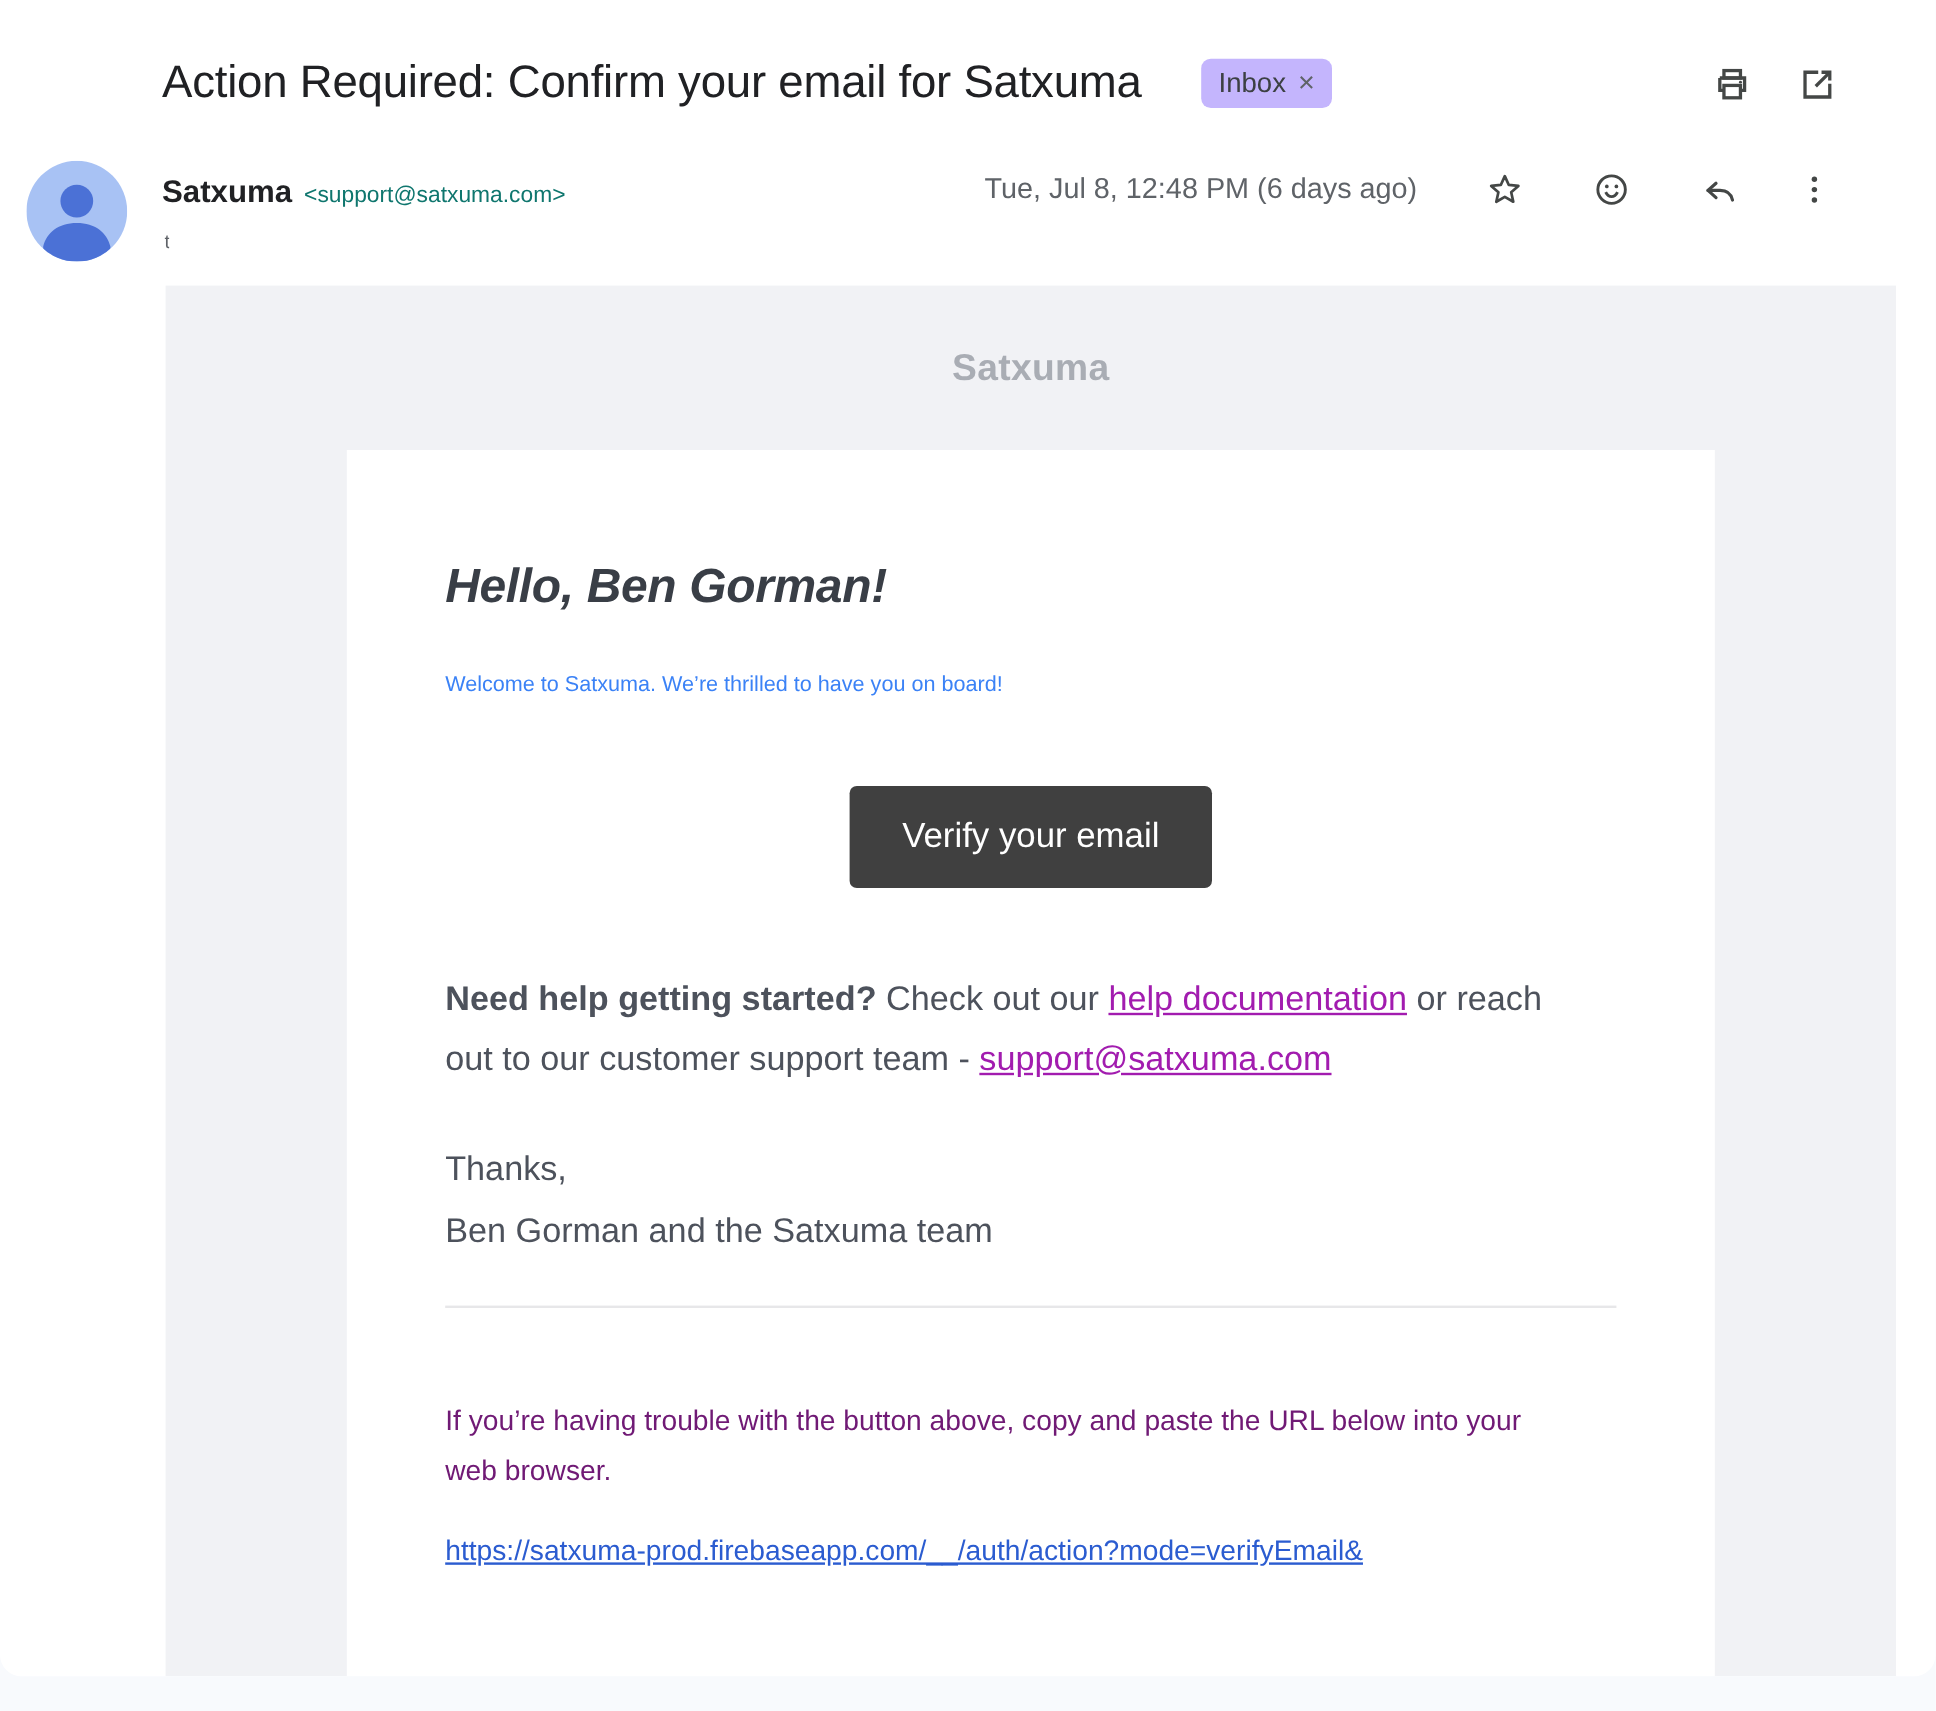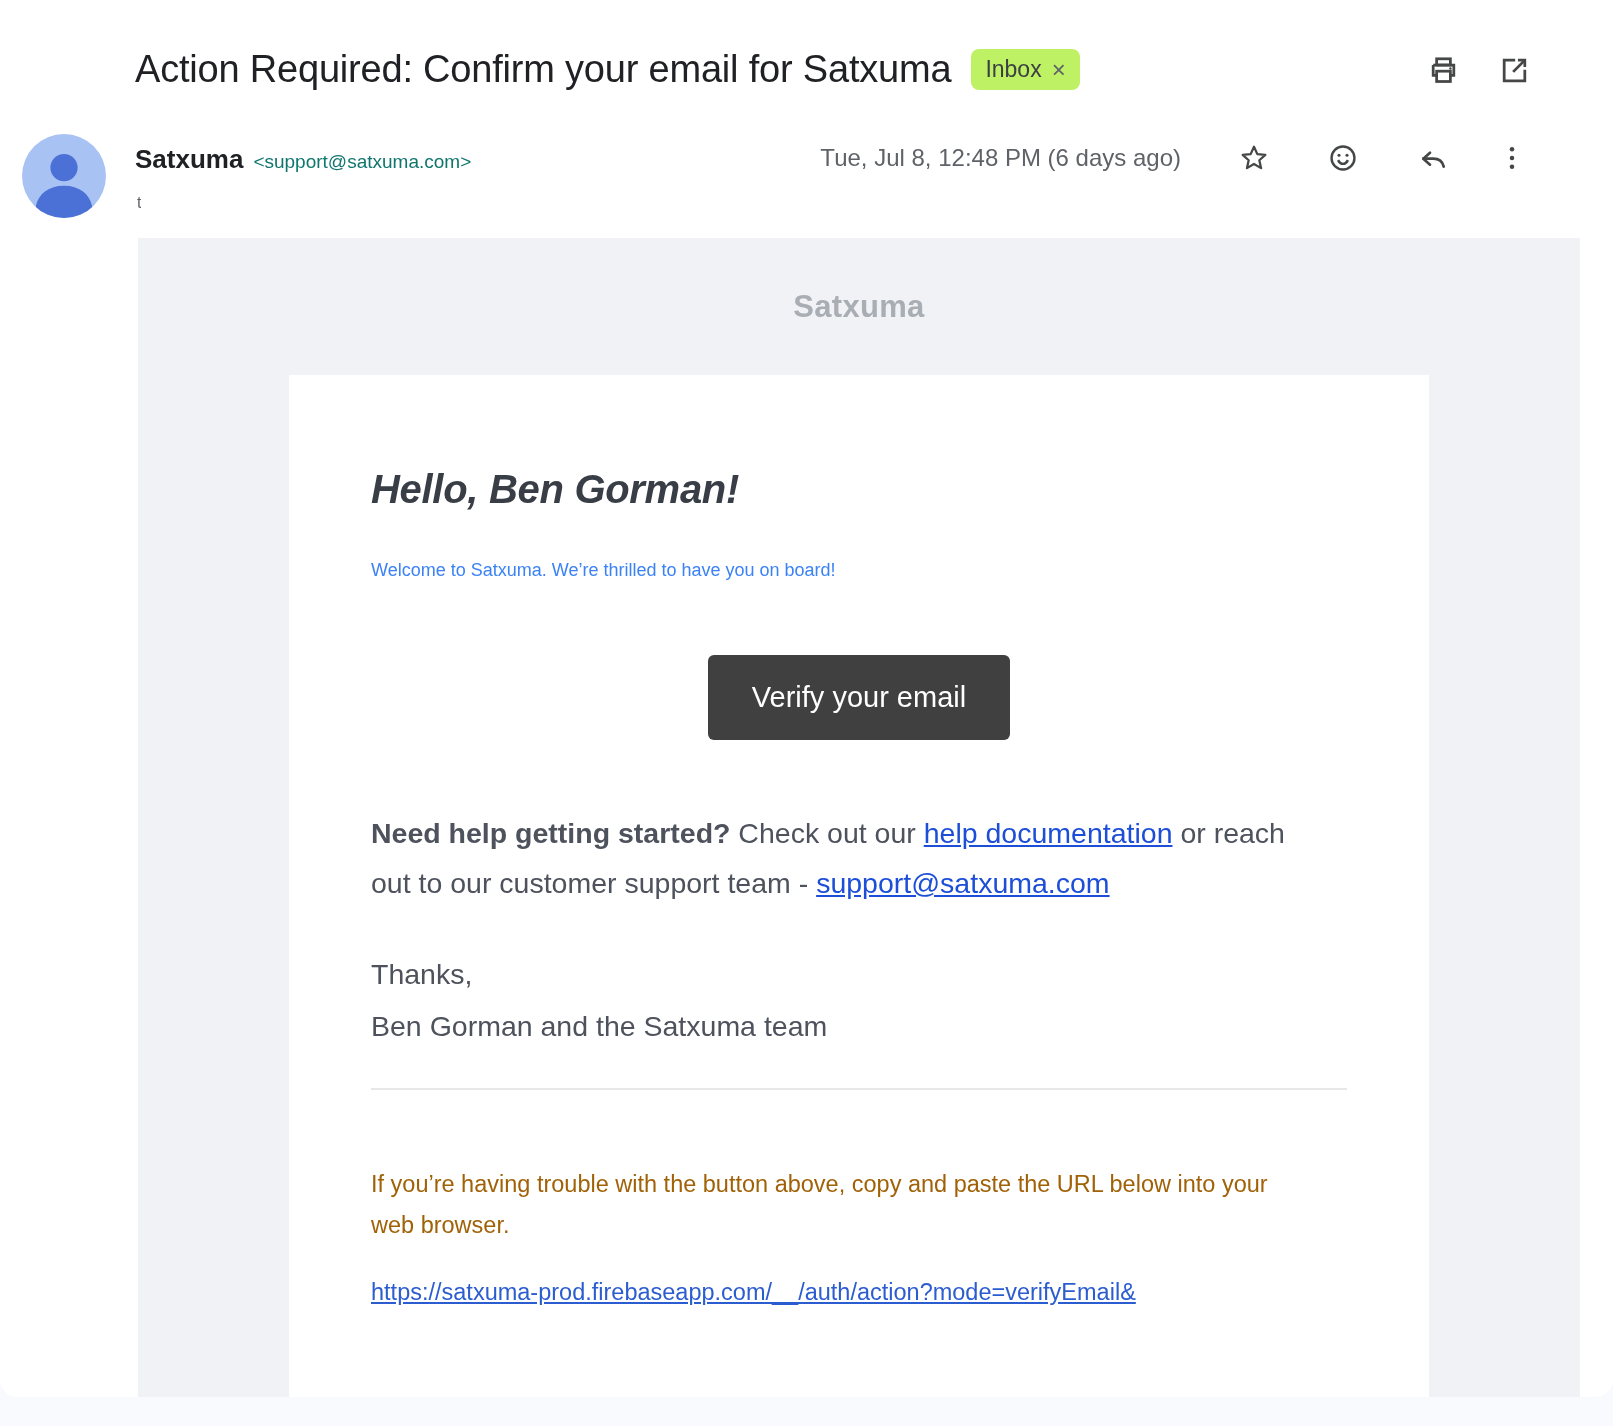--- a/index.html
+++ b/index.html
@@ -2,21 +2,21 @@
 <html><head>
 <meta charset="utf-8">
 <style>
   * { margin:0; padding:0; box-sizing:border-box; }
   html,body { width:1613px; height:1426px; background:#f8fafd; font-family:"Liberation Sans", sans-serif; }
   .main-surface { position:absolute; left:0; top:0; width:1613px; height:1397px; background:#ffffff; border-radius:0 0 18px 18px; overflow:hidden;padding-left:40px; }
 
   
   .subject-row { position:absolute; left:135px; top:48px; display:flex; align-items:center; gap:20px; }
   .subject { font-size:38px; color:#202124; letter-spacing:-0.2px; }
-  .inbox-chip { display:flex; align-items:center; gap:10px; background:#bef264; border-radius:8px; padding:7px 14px; }
+  .inbox-chip { display:flex; align-items:center; gap:10px; background:#c4b5fd; border-radius:8px; padding:7px 14px;margin-left:30px; }
   .inbox-chip .chip-label { font-size:23px; color:#3c4043; }
   .inbox-chip .chip-x { font-size:24px; color:#5f6368; line-height:1; cursor:pointer; }
   .header-icons { position:absolute; right:82px; top:54px; display:flex; align-items:center; gap:38px; }
   .hicon { width:33px; height:33px; display:block; cursor:pointer; }
 
   
   .avatar { position:absolute; left:22px; top:134px; width:84px; height:84px; cursor:pointer; }
   .sender-line { position:absolute; left:135px; top:144px; display:flex; align-items:baseline; gap:10px; }
   .sender-name { font-size:26px; font-weight:bold; color:#202124; }
   .sender-email { font-size:19px; color:#0f766e; }
@@ -30,24 +30,24 @@
   .email-bg { position:absolute; left:138px; top:238px; width:1442px; height:1159px; background:#f1f2f5; }
   .brand-band { height:137px; display:flex; align-items:center; justify-content:center; }
   .brand { font-size:31px; font-weight:bold; color:#a9adb4; letter-spacing:0.3px; }
   .card { width:1140px; margin:0 auto; background:#ffffff; min-height:1022px; padding:92px 82px 0 82px; }
   .greeting { font-size:40px; font-weight:bold; color:#393e46; letter-spacing:-0.3px;font-style:italic; }
   .welcome { margin-top:48px; font-size:18px; color:#3b82f6; }
   .btn-wrap { margin-top:74px; text-align:center; }
   .verify-btn { display:inline-block; background:#404040; color:#ffffff; font-size:29px; padding:26px 44px; border:none; border-radius:6px; cursor:pointer; font-family:"Liberation Sans", sans-serif; }
   .help-para { margin-top:68px; font-size:28.5px; line-height:50px; color:#4d525c; max-width:935px; }
   .help-para .b { font-weight:bold; }
-  a.body-link { color:#1d4ed8; text-decoration:underline; cursor:pointer; }
+  a.body-link { color:#a21caf; text-decoration:underline; cursor:pointer; }
   .signoff { margin-top:40px; font-size:28.5px; line-height:52px; color:#4d525c; }
   .divider { margin-top:36px; border-top:2px solid #e7e7e9; width:100%; }
-  .footer-text { margin-top:74px; font-size:23.5px; line-height:41px; color:#a16207; max-width:940px; }
+  .footer-text { margin-top:74px; font-size:23.5px; line-height:41px; color:#701a75; max-width:940px; }
   .footer-url { display:inline-block; margin-top:33px; font-size:23.5px; color:#2b5cd0; text-decoration:underline; cursor:pointer; }
 
   .bottom-band { position:absolute; left:0; top:1397px; width:1613px; height:29px; background:#f8fafd; }
 </style>
 </head>
 <body>
 
 <div class="main-surface">
 
   <div class="subject-row">

